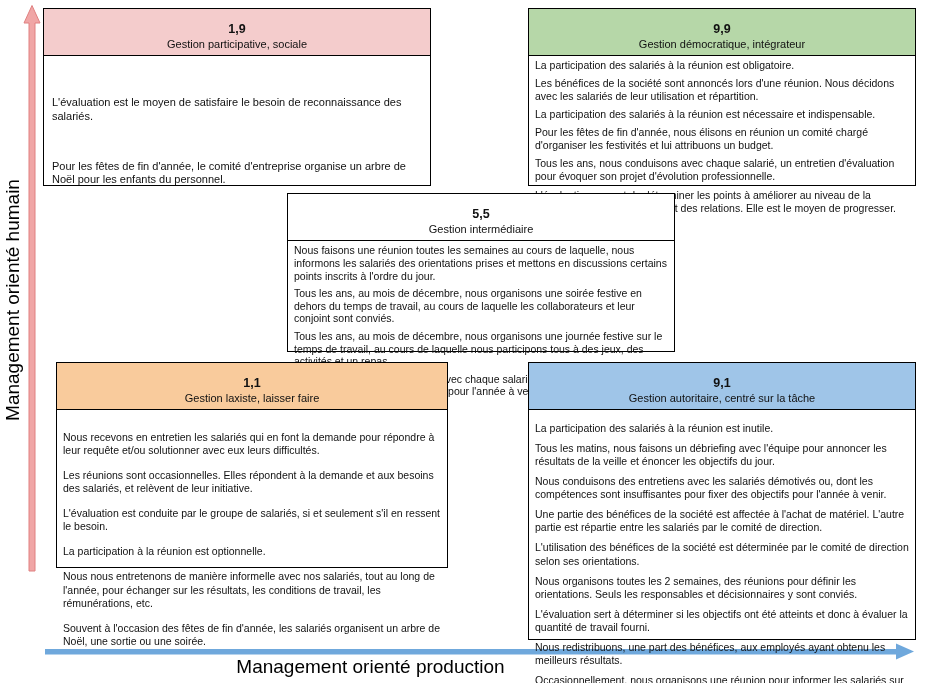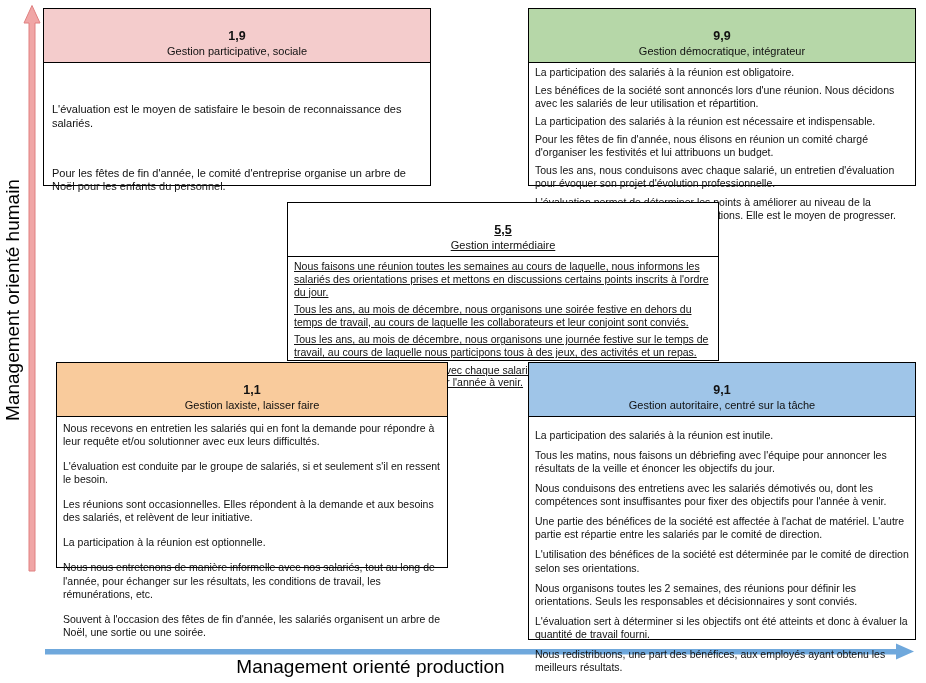--- a/index.html
+++ b/index.html
@@ -1,39 +1,39 @@
 <!DOCTYPE html>
 <html><head>
 <meta charset="utf-8">
 <style>
   html, body { margin:0; padding:0; background:#ffffff; }
   .canvas {
     position:relative; width:926px; height:683px; background:#ffffff;
     font-family:"Liberation Sans", sans-serif; color:#111; overflow:hidden;
   }
   .grid-box { position:absolute; border:1px solid #000; background:#fff; box-sizing:border-box; }
-  .box-header { border-bottom:1px solid #000; text-align:center; padding:20px 2px 4px; box-sizing:border-box; }
+  .box-header { border-bottom:1px solid #000; text-align:center; padding:13px 2px 4px; box-sizing:border-box; }
   .box-score { font-weight:bold; font-size:12.5px; line-height:1.25; }
   .box-title { font-size:11px; line-height:1.25; }
   .box-body { display:flex; flex-direction:column; box-sizing:border-box; }
   .box-body p { margin:0; font-size:10.5px; line-height:1.24; }
 
   #box-1-9 { left:43px;  top:8px;   width:388px; height:178px; }
   #box-1-9 .box-body { padding:40px 8px 4px; gap:36px; }
   #box-1-9 .box-body p { font-size:11px; }
 
   #box-9-9 { left:528px; top:8px;   width:388px; height:178px; }
   #box-9-9 .box-body { padding:3px 6px 3px; gap:5px;justify-content:space-between; }
 
-  #box-5-5 { left:287px; top:202px; width:432px; height:159px;text-decoration:underline; }
+  #box-5-5 { left:287px; top:193px; width:388px; height:159px; }
   #box-5-5 .box-body { padding:3px 6px 3px; gap:5px; }
   #box-5-5 .box-body p { line-height:1.2; }
 
   #box-1-1 { left:56px;  top:362px; width:392px; height:206px; }
-  #box-1-1 .box-body { padding:5px 6px 4px; gap:12px; }
+  #box-1-1 .box-body { padding:21px 6px 4px; gap:12px; }
 
   #box-9-1 { left:528px; top:362px; width:388px; height:278px; }
   #box-9-1 .box-body { padding:12px 6px 4px; gap:7px; }
 
   .y-arrow-svg { position:absolute; left:23px; top:4px; }
   .y-arrow-svg polygon { stroke:#e08080; stroke-width:1; }
   .x-arrow-svg { position:absolute; left:40px; top:642px; }
 
   .y-axis-label {
     position:absolute; left:-126px; top:288px; width:280px; height:24px;
@@ -100,22 +100,22 @@
     </div>
   </div>
 
   <div class="grid-box" id="box-1-1">
     <div class="box-header" style="background-color: rgb(249, 203, 156);">
       <div class="box-score">1,1</div>
       <div class="box-title">Gestion laxiste, laisser faire</div>
     </div>
     <div class="box-body">
       <p>Nous recevons en entretien les salariés qui en font la demande pour répondre à leur requête et/ou solutionner avec eux leurs difficultés.</p>
+      <p>Les réunions sont occasionnelles. Elles répondent à la demande et aux besoins des salariés, et relèvent de leur initiative.</p>
       <p>L'évaluation est conduite par le groupe de salariés, si et seulement s'il en ressent le besoin.</p>
-      <p>Les réunions sont occasionnelles. Elles répondent à la demande et aux besoins des salariés, et relèvent de leur initiative.</p>
       <p>La participation à la réunion est optionnelle.</p>
       <p>Nous nous entretenons de manière informelle avec nos salariés, tout au long de l'année, pour échanger sur les résultats, les conditions de travail, les rémunérations, etc.</p>
       <p>Souvent à l'occasion des fêtes de fin d'année, les salariés organisent un arbre de Noël, une sortie ou une soirée.</p>
     </div>
   </div>
 
   <div class="grid-box" id="box-9-1">
     <div class="box-header" style="background-color: rgb(159, 197, 232);">
       <div class="box-score">9,1</div>
       <div class="box-title">Gestion autoritaire, centré sur la tâche</div>

